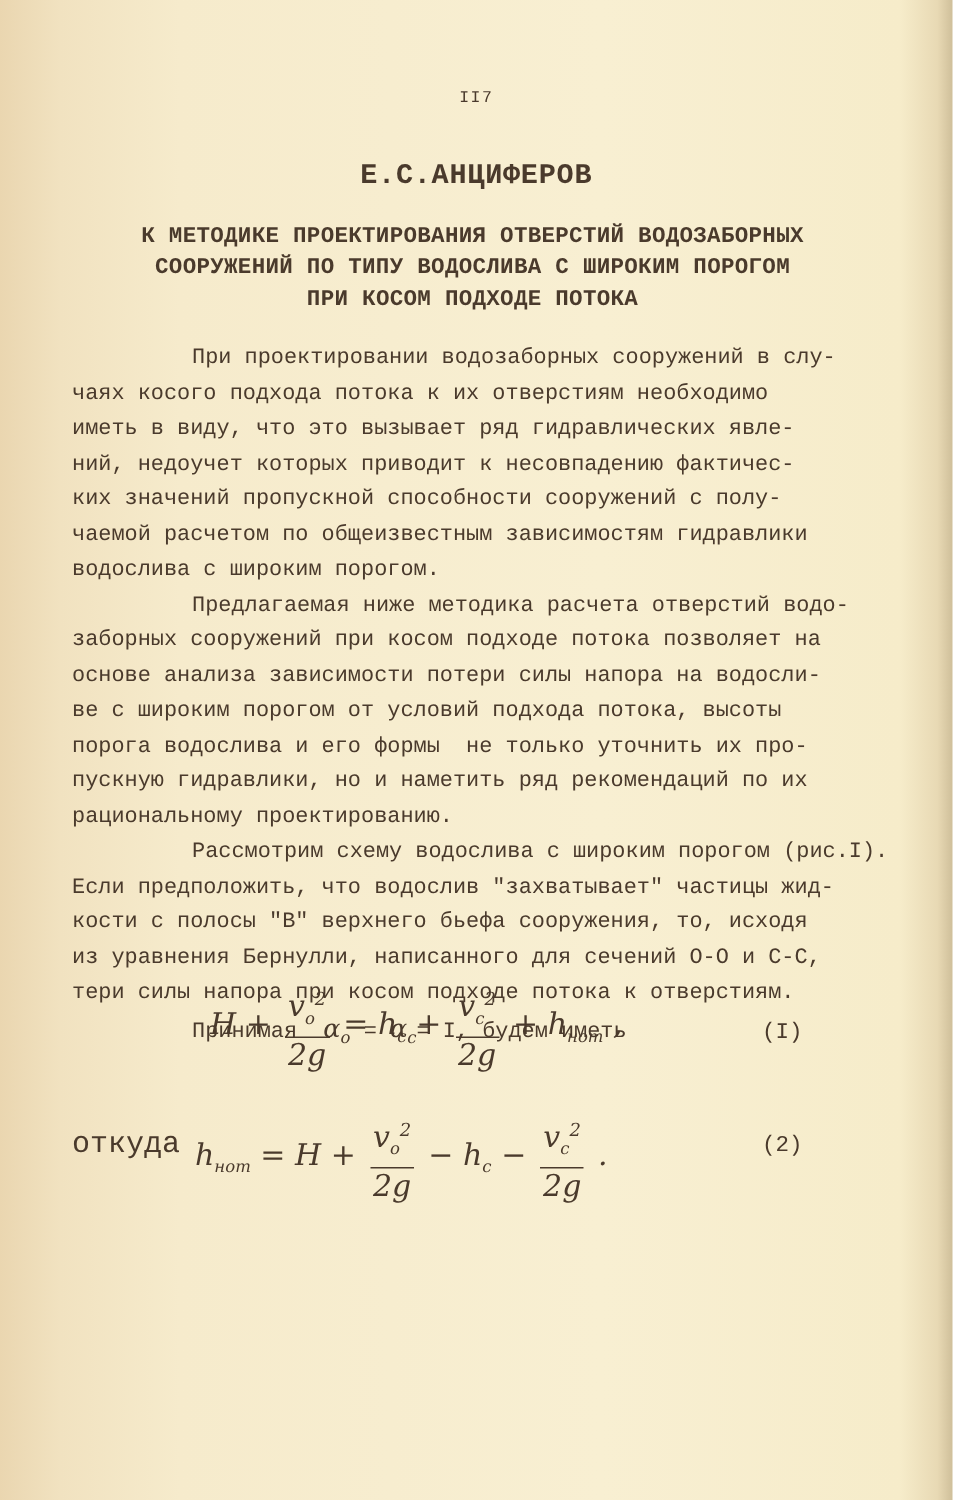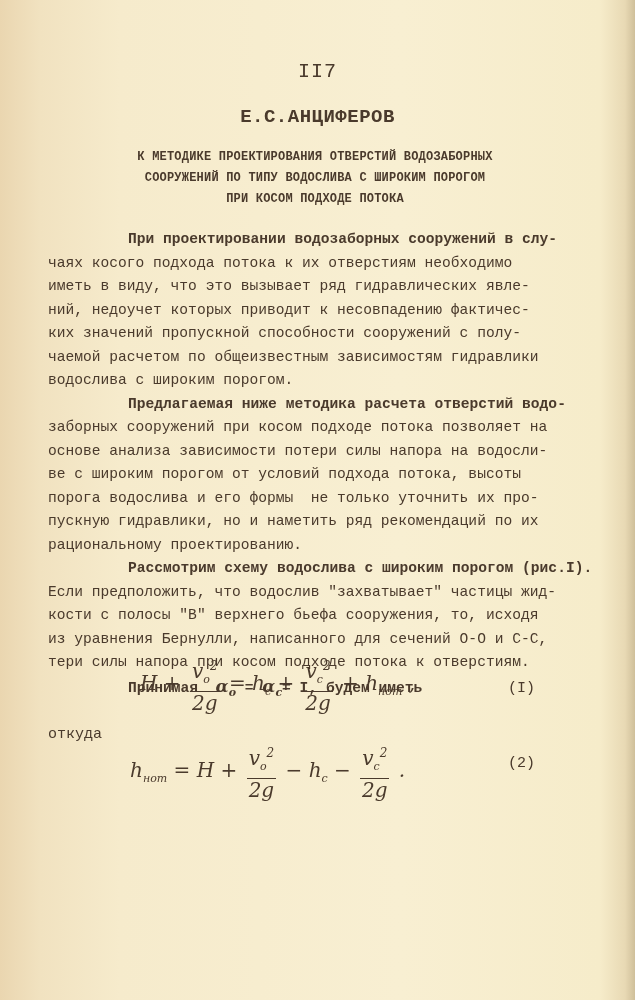--- a/index.html
+++ b/index.html
@@ -4,35 +4,35 @@
 <style>
   html, body { margin:0; padding:0; }
   body {
     width:635px; height:1000px; overflow:hidden;
     background: linear-gradient(90deg, #ead6b0 0px, #f1e2c0 40px, #f6ebcc 120px, #f8efd2 400px, #f6ecca 600px, #e8d9b4 625px, #cfbf9a 635px);
     font-family: "Liberation Mono", "DejaVu Sans Mono", monospace;
     color:#4a3a2c;
     position:relative;
   }
   .page { position:absolute; left:0; top:0; width:635px; height:1000px; }
-  .pagenum { position:absolute; top:60px; left:0; width:635px; text-align:center; font-size:20px; letter-spacing:1px; }
+  .pagenum { position:absolute; top:60px; left:0; width:635px; text-align:center; font-size:11px; letter-spacing:1px; }
   .author { position:absolute; top:106px; left:0; width:635px; text-align:center; font-size:19px; font-weight:bold; letter-spacing:0.5px; }
-  .title { position:absolute; top:147px; left:80px; width:470px; text-align:center; font-size:12px; font-weight:bold; line-height:21px; letter-spacing:0.2px; }
+  .title { position:absolute; top:147px; left:80px; width:470px; text-align:center; font-size:15px; font-weight:bold; line-height:21px; letter-spacing:0.2px; }
   .title div { white-space:nowrap; }
   .body { position:absolute; left:48px; top:228px; width:520px; font-size:14.6px; line-height:23.5px; }
   .line { white-space:pre; height:23.5px; }
-  .indent { padding-left:80px;font-weight:bold; }
+  .indent { padding-left:80px; }
   .formula { position:absolute; font-family:"DejaVu Serif", serif; font-style:italic; color:#4a3a2c; }
   .eqnum { position:absolute; font-size:15px; }
   .frac { display:inline-block; vertical-align:middle; text-align:center; margin:0 3px; }
   .frac .num { display:block; border-bottom:1.3px solid #4a3a2c; padding:0 2px; line-height:22px; }
   .frac .den { display:block; line-height:22px; }
   sup { font-size:12px; }
   sub { font-size:11px; }
-  .otkuda { position:absolute; left:48px; top:726px; font-size:15px; }
+  .otkuda { position:absolute; left:48px; top:752px; font-size:20px; }
 </style>
 </head>
 <body>
 
 <div class="page">
 
   <div class="pagenum">II7</div>
   <div class="author">Е.С.АНЦИФЕРОВ</div>
 
   <div class="title">

